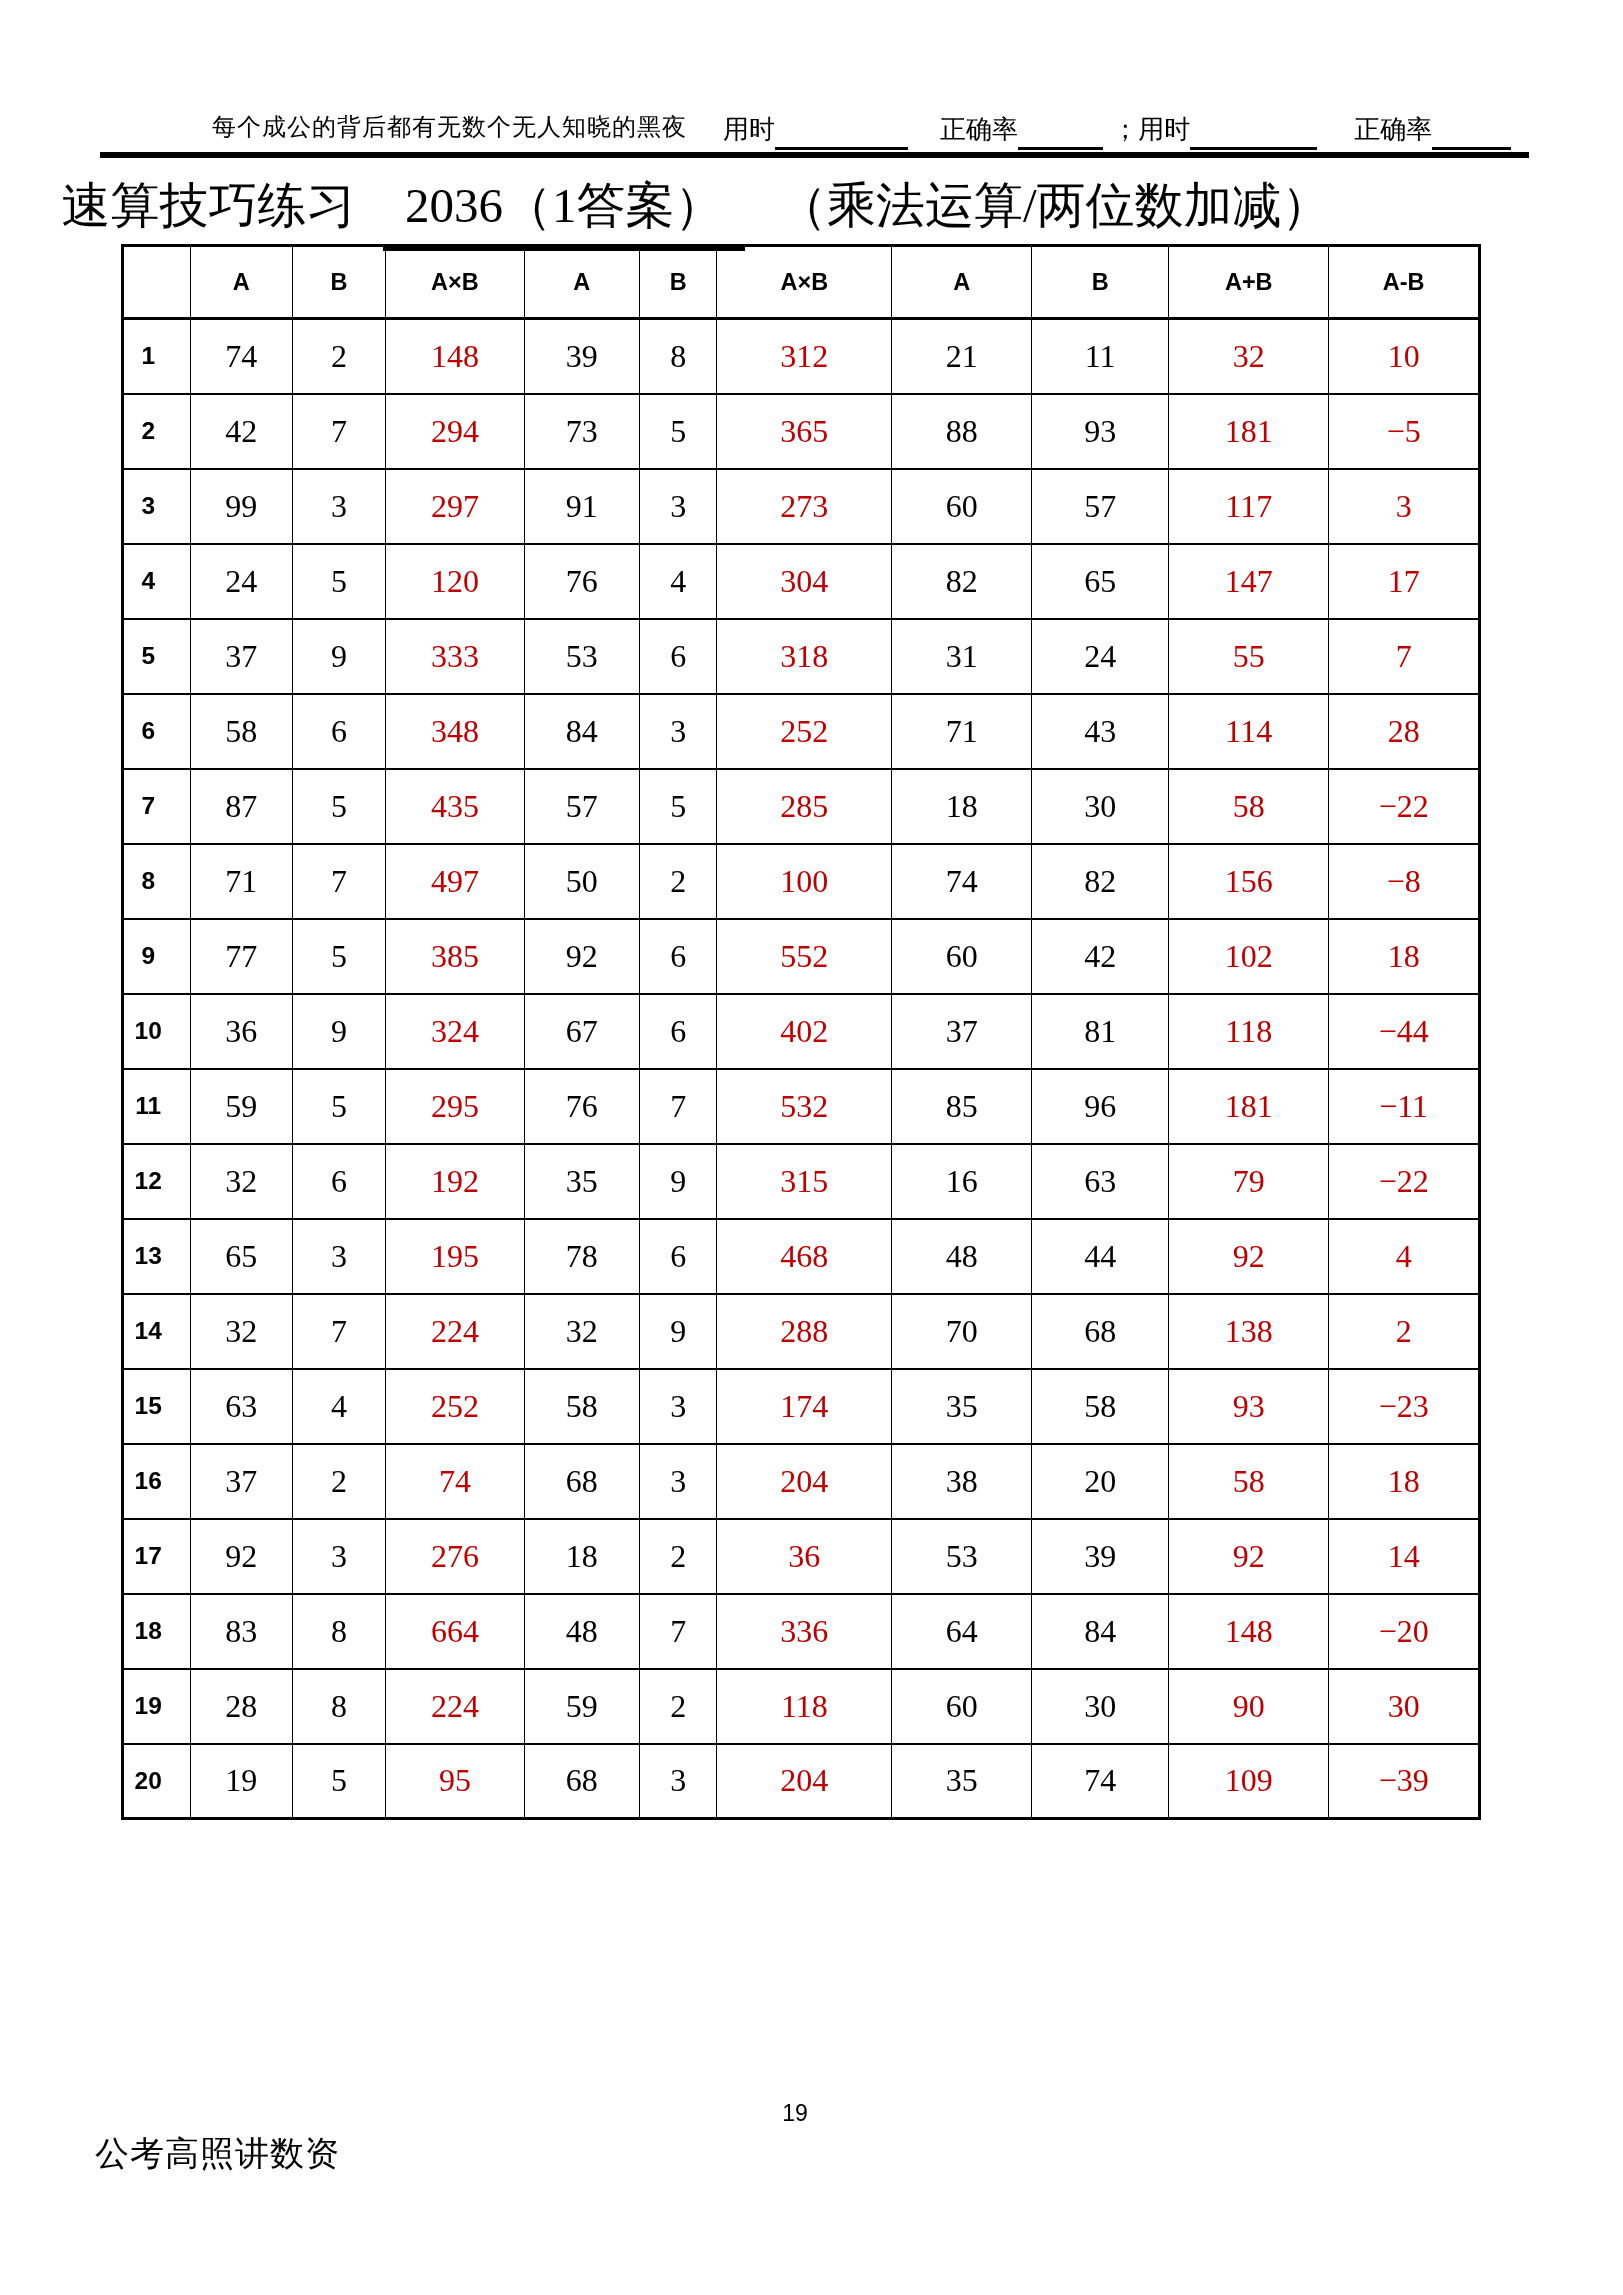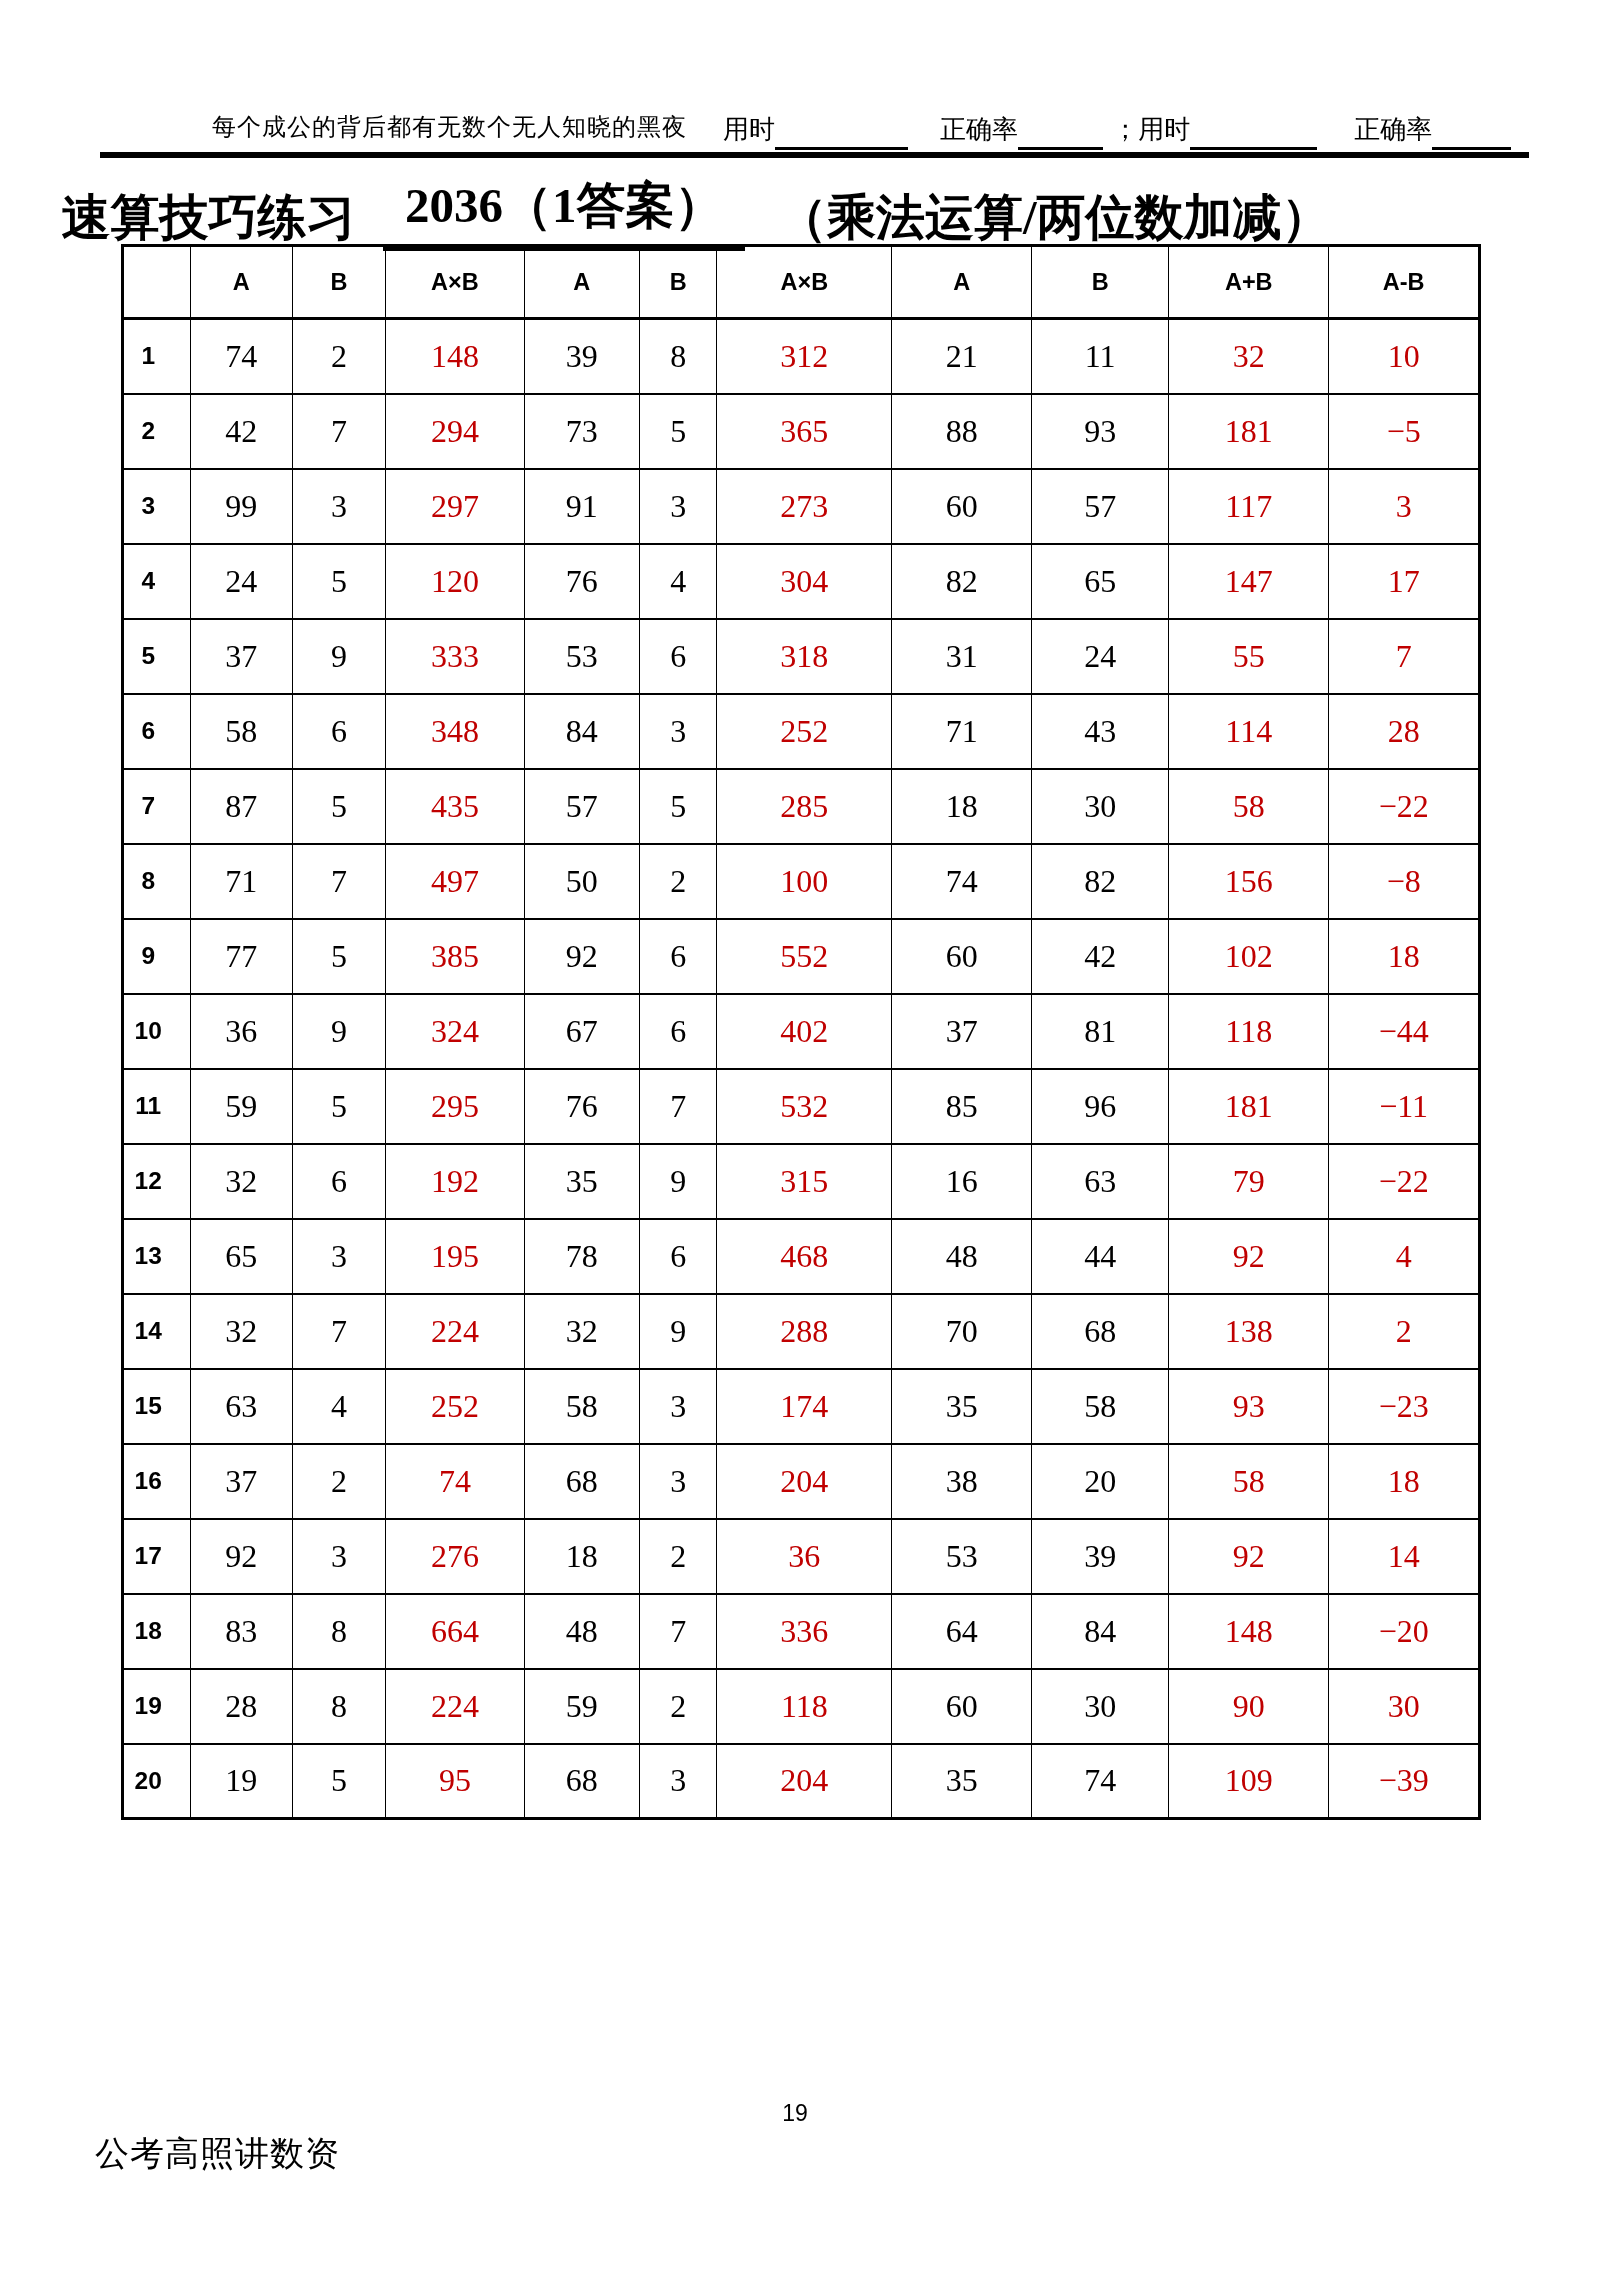--- a/index.html
+++ b/index.html
@@ -36,22 +36,22 @@
   .blank.b4 { width: 79px; }
 
   .top-rule {
     position: absolute; left: 100px; top: 152px;
     width: 1429px; height: 5.6px; background: var(--ink);
   }
 
   
   .title-row {
     position: absolute; left: 0; top: 173px; width: 1392px;
-    display: flex; justify-content: center; align-items: flex-end;
-    font-size: 49px; font-weight: bold; white-space: nowrap;
+    display: flex; justify-content: center; align-items: flex-start;
+    font-size: 49px; font-weight: normal; white-space: nowrap;
   }
   .title-number {
     margin: 0 33px 0 28px;
     padding: 0 21.5px 5.1px 21.5px;
     border-bottom: 7.7px solid var(--ink);
   }
 
   
   table.calc {
     position: absolute; left: 121px; top: 244px;

